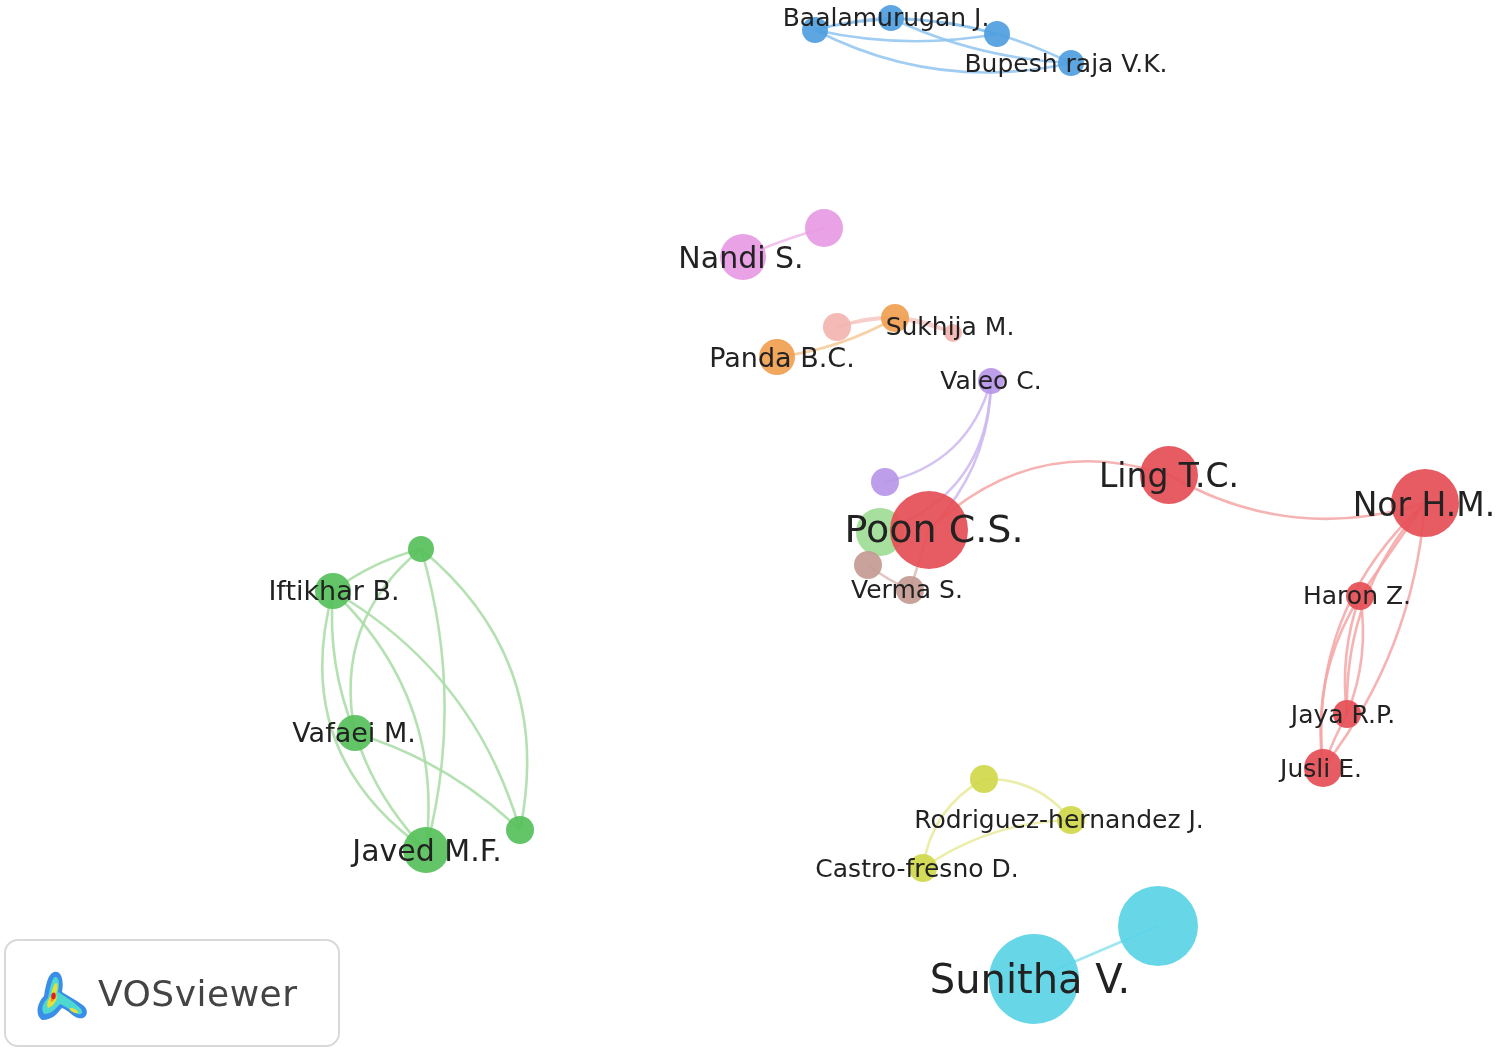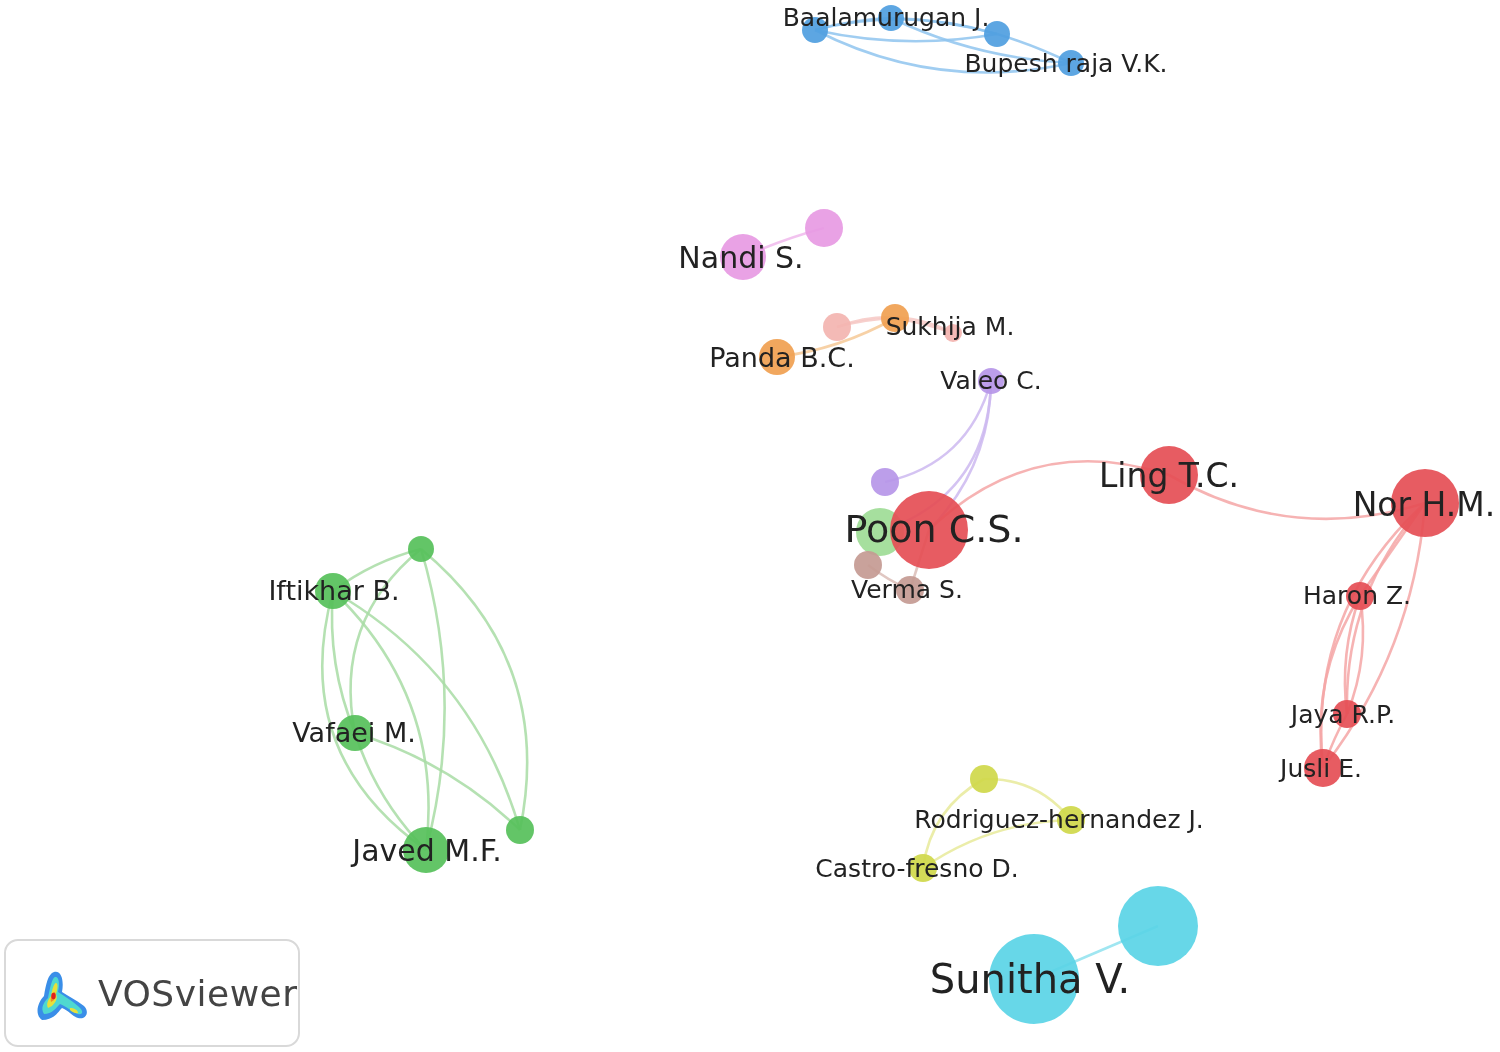--- a/index.html
+++ b/index.html
@@ -1,20 +1,20 @@
 <!DOCTYPE html>
 <html><head>
 <meta charset="utf-8">
 <style>
   html, body { margin: 0; padding: 0; background: #ffffff; }
   body { width: 1500px; height: 1052px; position: relative; overflow: hidden;
          font-family: "DejaVu Sans", "Liberation Sans", sans-serif; }
   #net { position: absolute; left: 0; top: 0; width: 1500px; height: 1052px; }
   #net text { font-family: "DejaVu Sans", "Liberation Sans", sans-serif; fill: #222222; }
-  .logo-box { position: absolute; left: 4px; top: 939px; width: 296px; height: 108px;
+  .logo-box { position: absolute; left: 4px; top: 939px; width: 336px; height: 108px;
               border: 2px solid #d9d9d9; border-radius: 14px; background: #ffffff;
               box-sizing: border-box; display: flex; align-items: center; }
   .logo-icon { width: 60px; height: 62px; margin-left: 26px; }
   .logo-text { font-size: 36px; color: #444444; margin-left: 6px; letter-spacing: 0.5px;
                font-family: "DejaVu Sans", "Liberation Sans", sans-serif; }
 </style>
 </head>
 <body>
 
 <svg id="net" viewBox="0 0 1500 1052" xmlns="http://www.w3.org/2000/svg">

